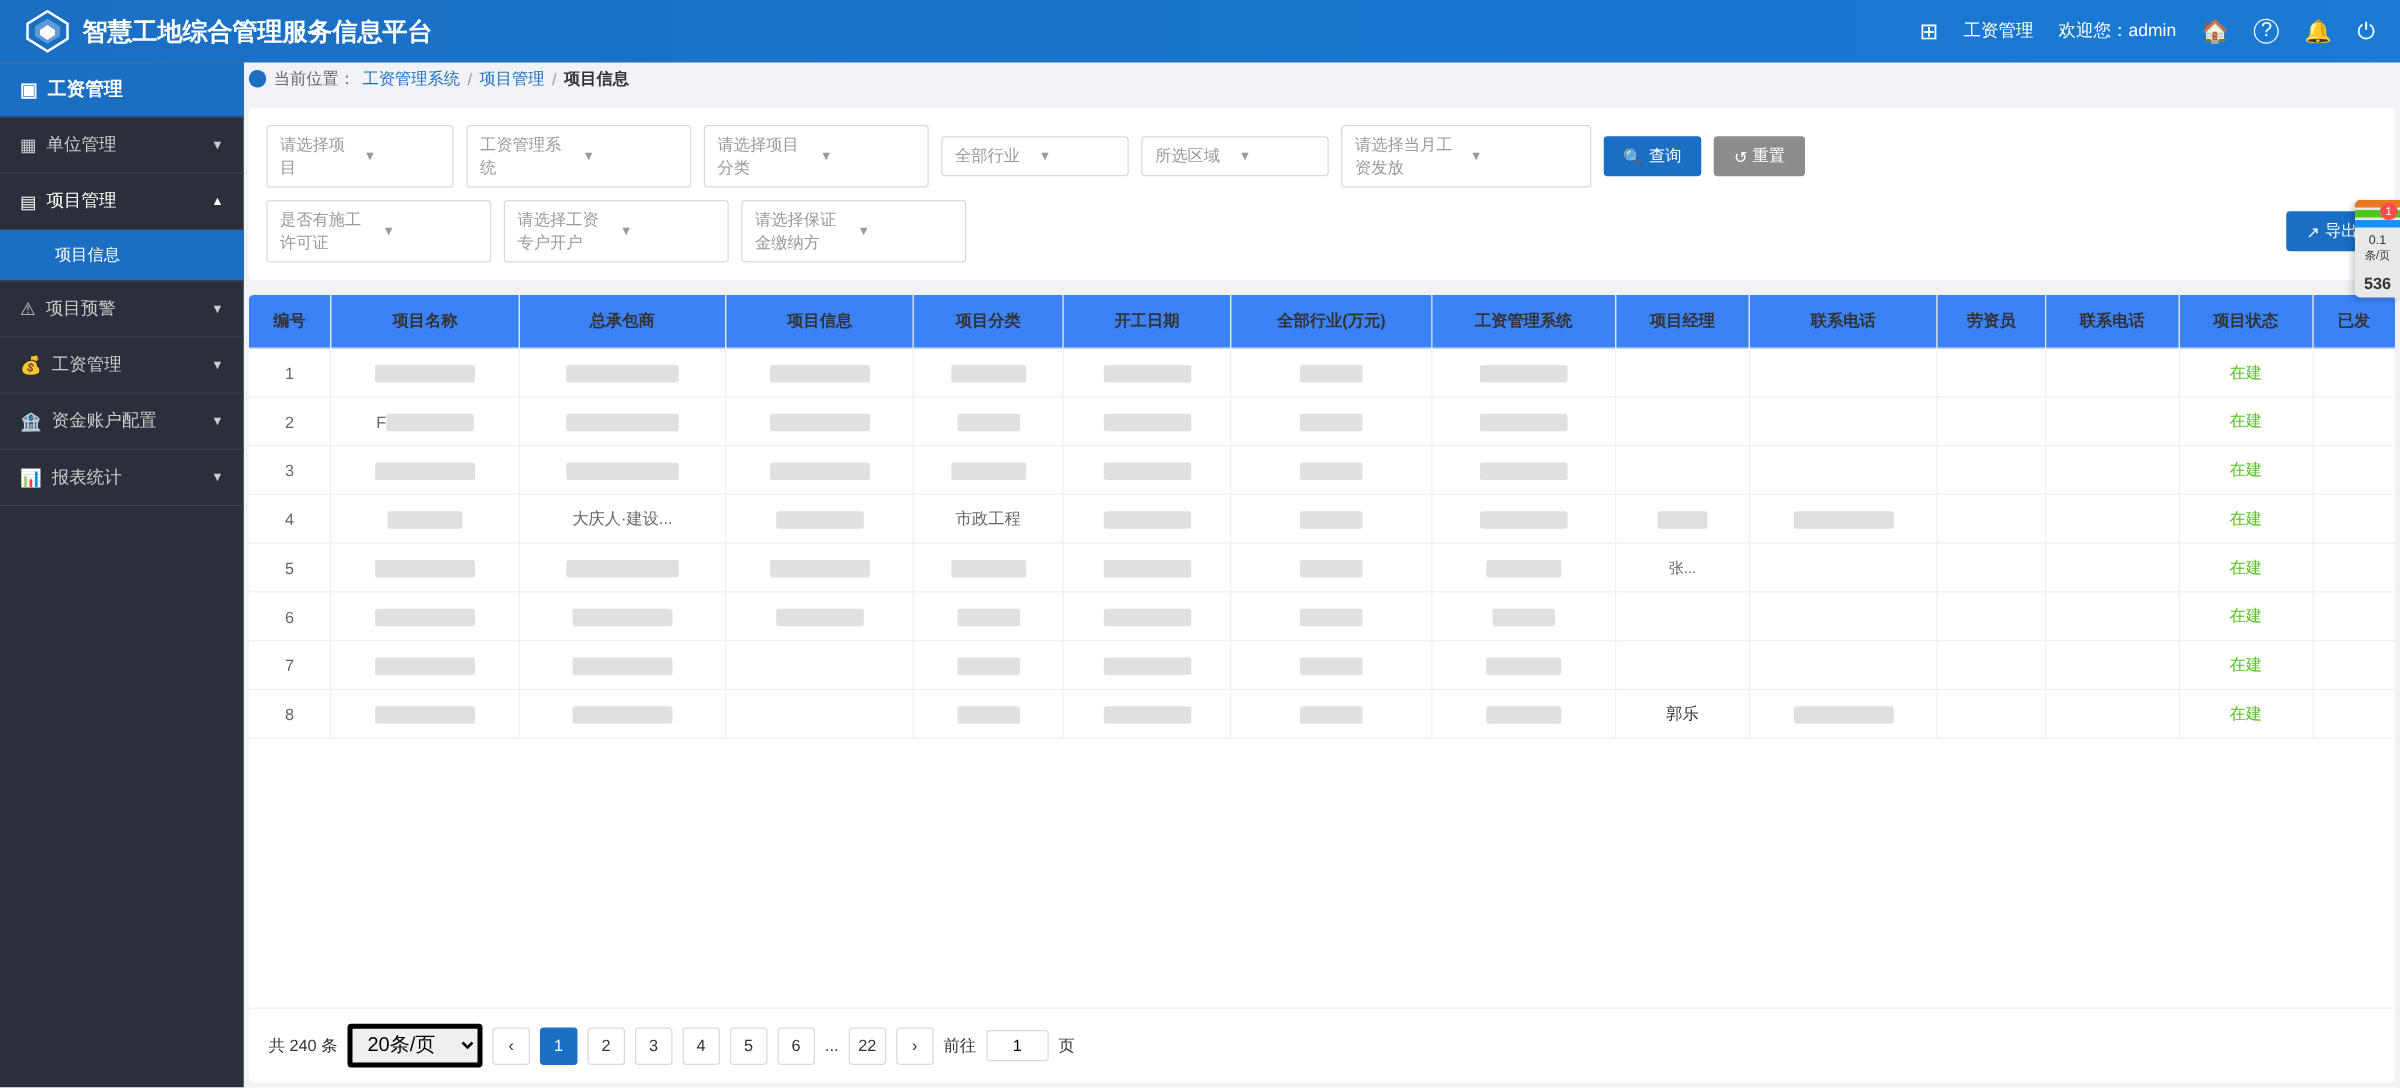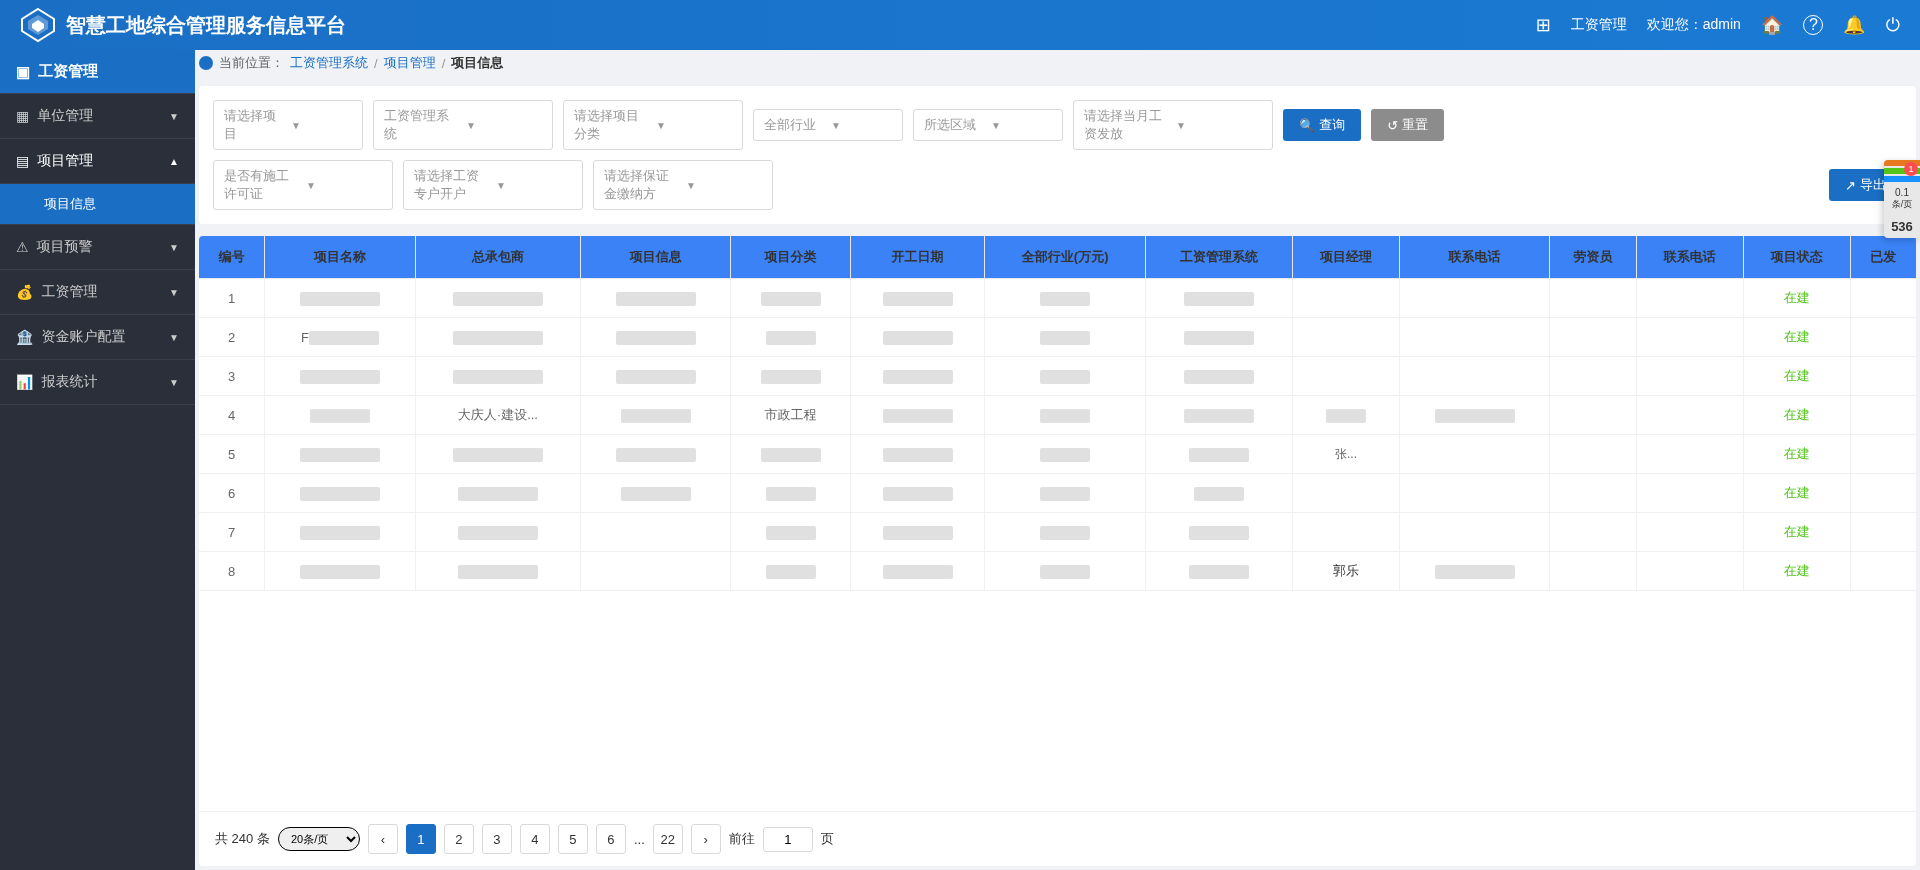--- a/index.html
+++ b/index.html
@@ -258,24 +258,24 @@
       font-size: 13px;
       color: #333;
       background: white;
     }
     .page-btn.active {
       background: #1a6fc4;
       color: white;
       border-color: #1a6fc4;
     }
     .page-size-select {
-      border: 1px solid #000000;
-      border-radius: 13px;
+      border: 4px solid #000000;
+      border-radius: 3px;
       padding: 4px 8px;
-      font-size: 11px;
+      font-size: 16px;
       cursor: pointer;
     }
     .page-go-input {
       width: 50px;
       border: 1px solid #d9d9d9;
       border-radius: 3px;
       padding: 4px 6px;
       font-size: 13px;
       text-align: center;
     }

